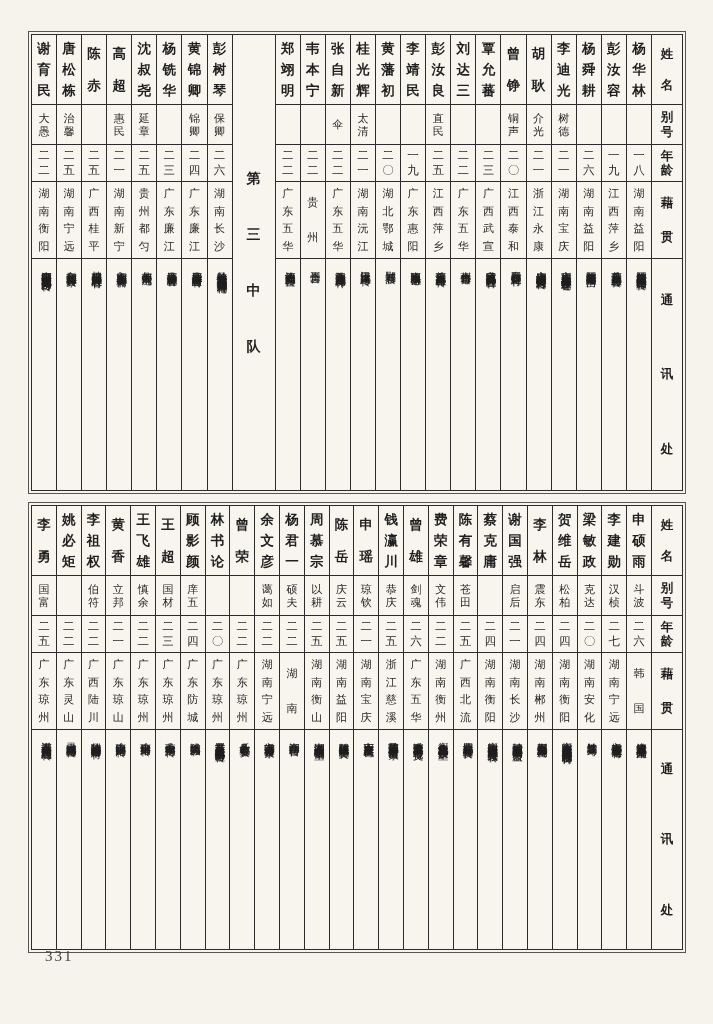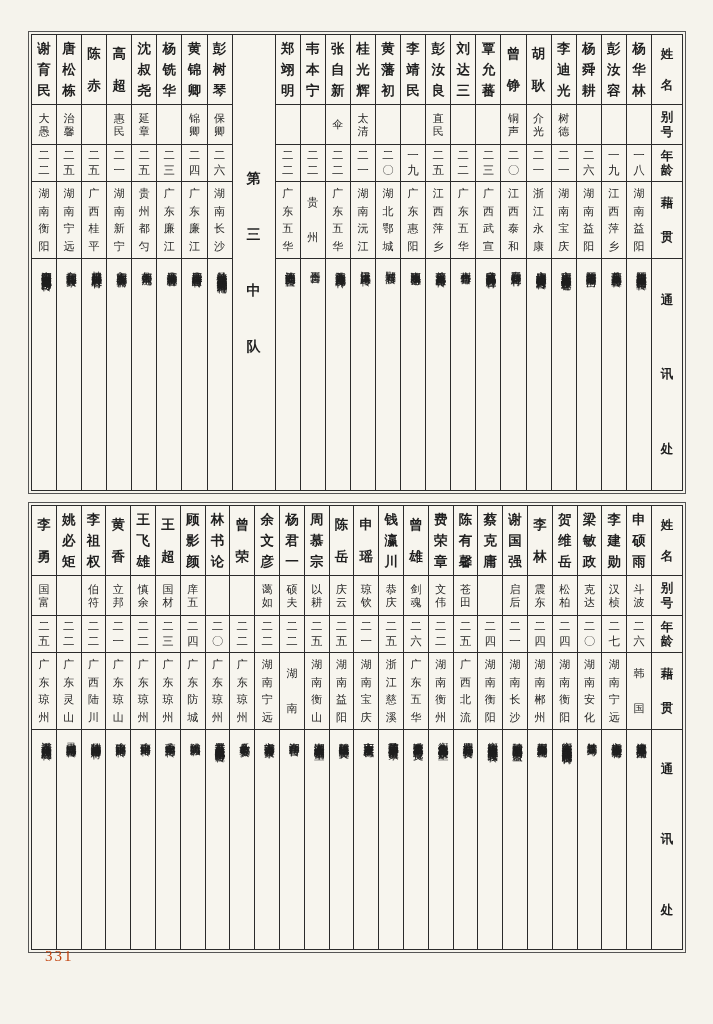--- a/index.html
+++ b/index.html
@@ -37,21 +37,21 @@
     font-size:10.5px;line-height:12px;letter-spacing:0.5px;
     padding:4px 4px 2px 0;
   }
   .head .cell{display:flex;flex-direction:column;align-items:center;justify-content:space-around;
     font-weight:bold;font-size:12.5px;padding:4px 0;}
   .head .cell span{display:block;line-height:1;}
   .unit .full{flex:1;display:flex;flex-direction:column;align-items:center;justify-content:center;
     gap:42px;font-weight:bold;font-size:14px;}
   .unit .full span{display:block;line-height:1;}
   .page-num{
-    position:absolute;left:45px;top:948px;font-size:15px;letter-spacing:2px;color:#c2410c;
+    position:absolute;left:45px;top:948px;font-size:15px;letter-spacing:2px;color:#404040;
     font-family:"Liberation Serif","DejaVu Serif",serif;
   }
 </style>
 </head>
 <body>
 
 <div class="sheet">
   <section class="roster top" id="table-top">
       <div class="col head">
         <div class="cell name">

